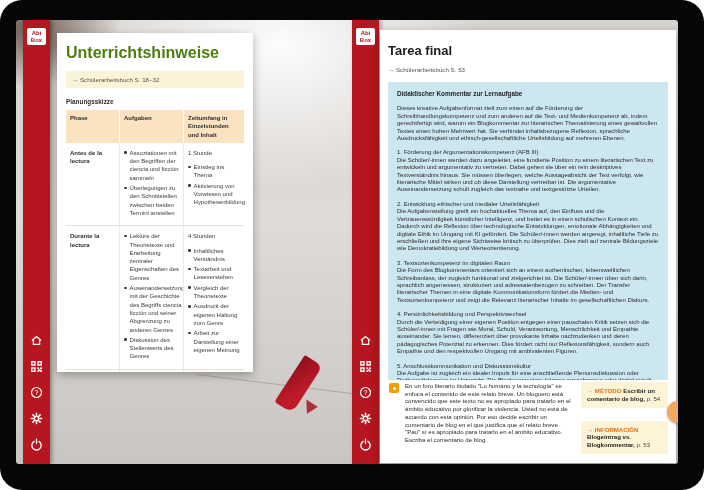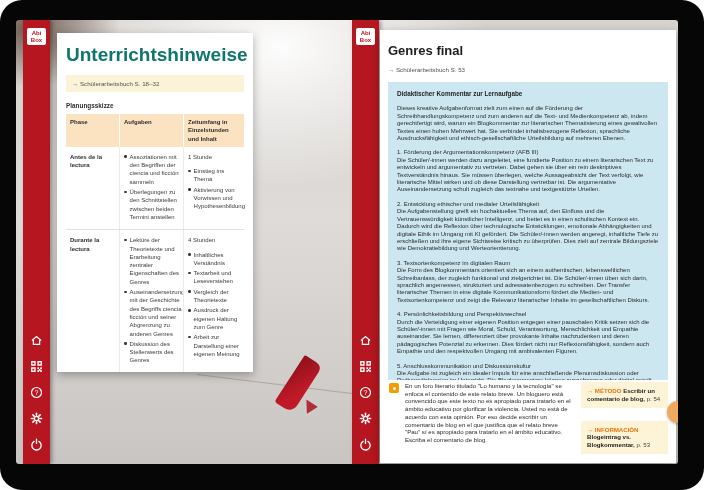--- a/index.html
+++ b/index.html
@@ -39,21 +39,21 @@
   .icon-btn{width:15px;height:15px;display:flex;align-items:center;justify-content:center;cursor:pointer;}
   .icon-btn svg{display:block;}
 
   
   .page{position:absolute;background:#fff;box-shadow:0 3px 9px rgba(0,0,0,.30);box-sizing:border-box;}
   .page.leftpage{left:41px;top:13px;width:196px;height:339px;padding:0 9px;overflow:hidden;}
   .page.rightpage{left:364px;top:10px;width:296px;height:433px;padding:0 8px;overflow:hidden;
     display:flex;flex-direction:column;}
 
   
-  .left-title{color:#0f766e;font-size:19px;font-weight:bold;margin:11px 0 0 0;}
+  .left-title{color:#4d7c0f;font-size:16px;font-weight:bold;margin:11px 0 0 0;}
   .ref-box{margin-top:9px;background:#fbf3d8;color:#56524b;font-size:6.2px;padding:5px 6px;border-radius:1px;}
   .plan-label{margin-top:10px;font-size:6.4px;font-weight:bold;color:#2e2e2e;}
   .ptable{margin-top:5px;font-size:6px;color:#3a3a3a;line-height:8.3px;}
   .thead{display:flex;background:#fbe2c0;font-weight:bold;color:#2e2e2e;}
   .tcell{box-sizing:border-box;padding:4px 4px;}
   .c1{width:53px;flex:none;} .c2{width:64px;flex:none;} .c3{width:61px;flex:none;}
   .thead .tcell+.tcell{border-left:1px solid #fff;}
   .ptable-body{border-bottom:1px solid #e3e1dc;}
   .trow{display:flex;}
   .trow+.trow{border-top:1px solid #e3e1dc;}
@@ -275,21 +275,21 @@
       <div class="icon-btn">
         <svg width="13" height="13" viewBox="0 0 12 12" stroke="#fff" fill="none" stroke-width="1.2" stroke-linecap="round">
           <path d="M3.8 3.1 A4.3 4.3 0 1 0 8.2 3.1"></path>
             <line x1="6" y1="1" x2="6" y2="5"></line>
         </svg>
       </div>
     </div>
   </div>
 
   <div class="page rightpage">
-    <h1 class="right-title">Genres final</h1>
+    <h1 class="right-title">Tarea final</h1>
     <div class="ref-plain">→ Schülerarbeitsbuch S. 53</div>
     <div class="comment-box">
       <div class="cb-title">Didaktischer Kommentar zur Lernaufgabe</div>
       <div>Dieses kreative Aufgabenformat zielt zum einen auf die Förderung der Schreibhandlungskompetenz und zum anderen auf die Text- und Medienkompetenz ab, indem gerechtfertigt wird, warum ein Blogkommentar zur literarischen Thematisierung eines gewaltvollen Textes einen hohen Mehrwert hat. Sie verbindet inhaltsbezogene Reflexion, sprachliche Ausdrucksfähigkeit und ethisch-gesellschaftliche Urteilsbildung auf mehreren Ebenen.</div>
       <div>
           <div class="csec">
             <div class="csec-h">1. Förderung der Argumentationskompetenz (AFB III)</div>
             <div class="csec-b">Die Schüler/-innen werden dazu angeleitet, eine fundierte Position zu einem literarischen Text zu entwickeln und argumentativ zu vertreten. Dabei gehen sie über ein rein deskriptives Textverständnis hinaus. Sie müssen überlegen, welche Aussageabsicht der Text verfolgt, wie literarische Mittel wirken und ob diese Darstellung vertretbar ist. Die argumentative Auseinandersetzung schult zugleich das textnahe und textgestützte Urteilen.</div>
           </div>
           <div class="csec">

